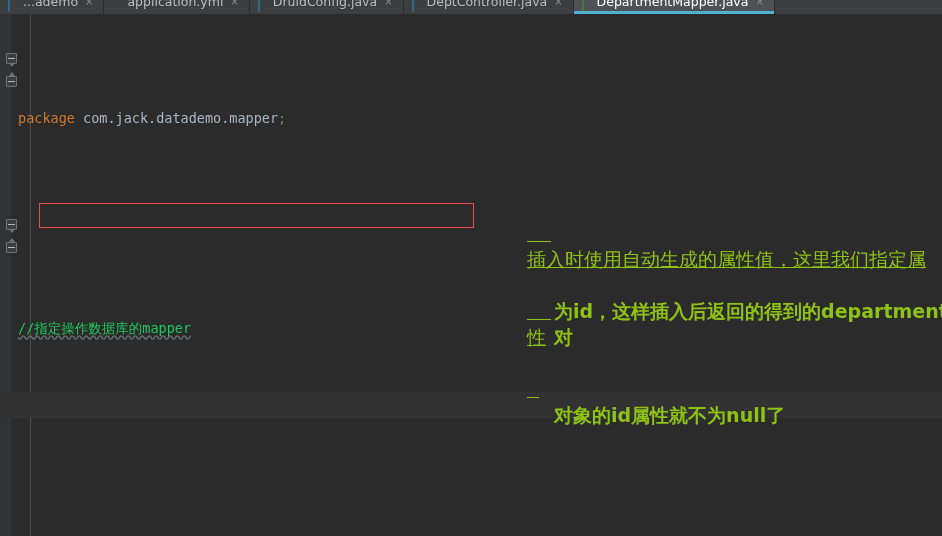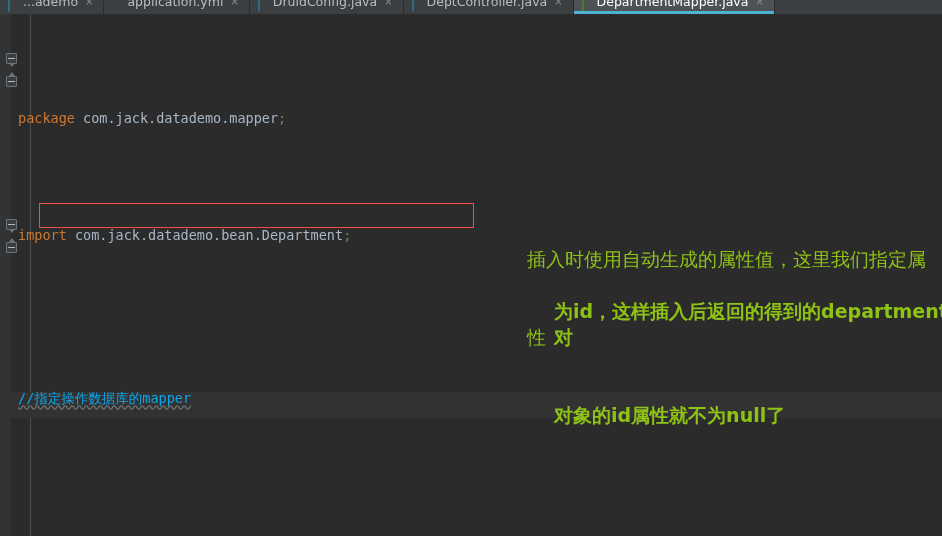--- a/index.html
+++ b/index.html
@@ -90,21 +90,21 @@
   .line {
     position: relative;
     height: 23.3px;
     padding-left: 18px;
     color: #a9b7c6;
   }
 
   
   .kw      { color: #cc7832; }            
   .plain   { color: #a9b7c6; }
-  .cmt     { color: #0ea5e9; }            
+  .cmt     { color: #22c55e; }            
   .semi    { color: #6a8759; }
   .sq-grey {
     text-decoration: underline wavy #6e7275;
     text-decoration-skip-ink: none;
     text-underline-offset: 2px;
   }
 
   
   .fold {
     position: absolute; left: 6px;
@@ -217,21 +217,20 @@
       <span class="minus"></span>
       <span class="tip"></span>
   </div>
 
   <div class="code">
 
     
     <div class="line"><span class="kw">package</span><span class="plain"> com.jack.datademo.mapper</span><span class="semi">;</span></div>
 
     
-    <div class="line"><span class="kw">import</span><span class="plain"> com.jack.datademo.bean.Department</span><span class="semi">;</span></div>
 
     
 
     
     <div class="line"><span class="cmt sq-grey">//指定操作数据库的mapper</span></div>
 
     
     
 
     
@@ -264,21 +263,21 @@
     
     
 
     
     
 
   </div>
 
   <div class="redbox" style="left:39px; top:189px; width:435px; height:25px;"></div>
 
-  <div class="annot" style="left:527px; top:180px; width:410px;">
+  <div class="annot" style="left:527px; top:180px; width:410px;text-decoration:underline;">
     <div>插入时使用自动生成的属性值，这里我们指定属</div>
     <div>性</div>
   </div>
 
   <div class="annot" style="left:554px; top:232px; width:412px;font-weight:bold;">
     <div>为id，这样插入后返回的得到的department对</div>
     <div>对象的id属性就不为null了</div>
   </div>
 
 </div>

